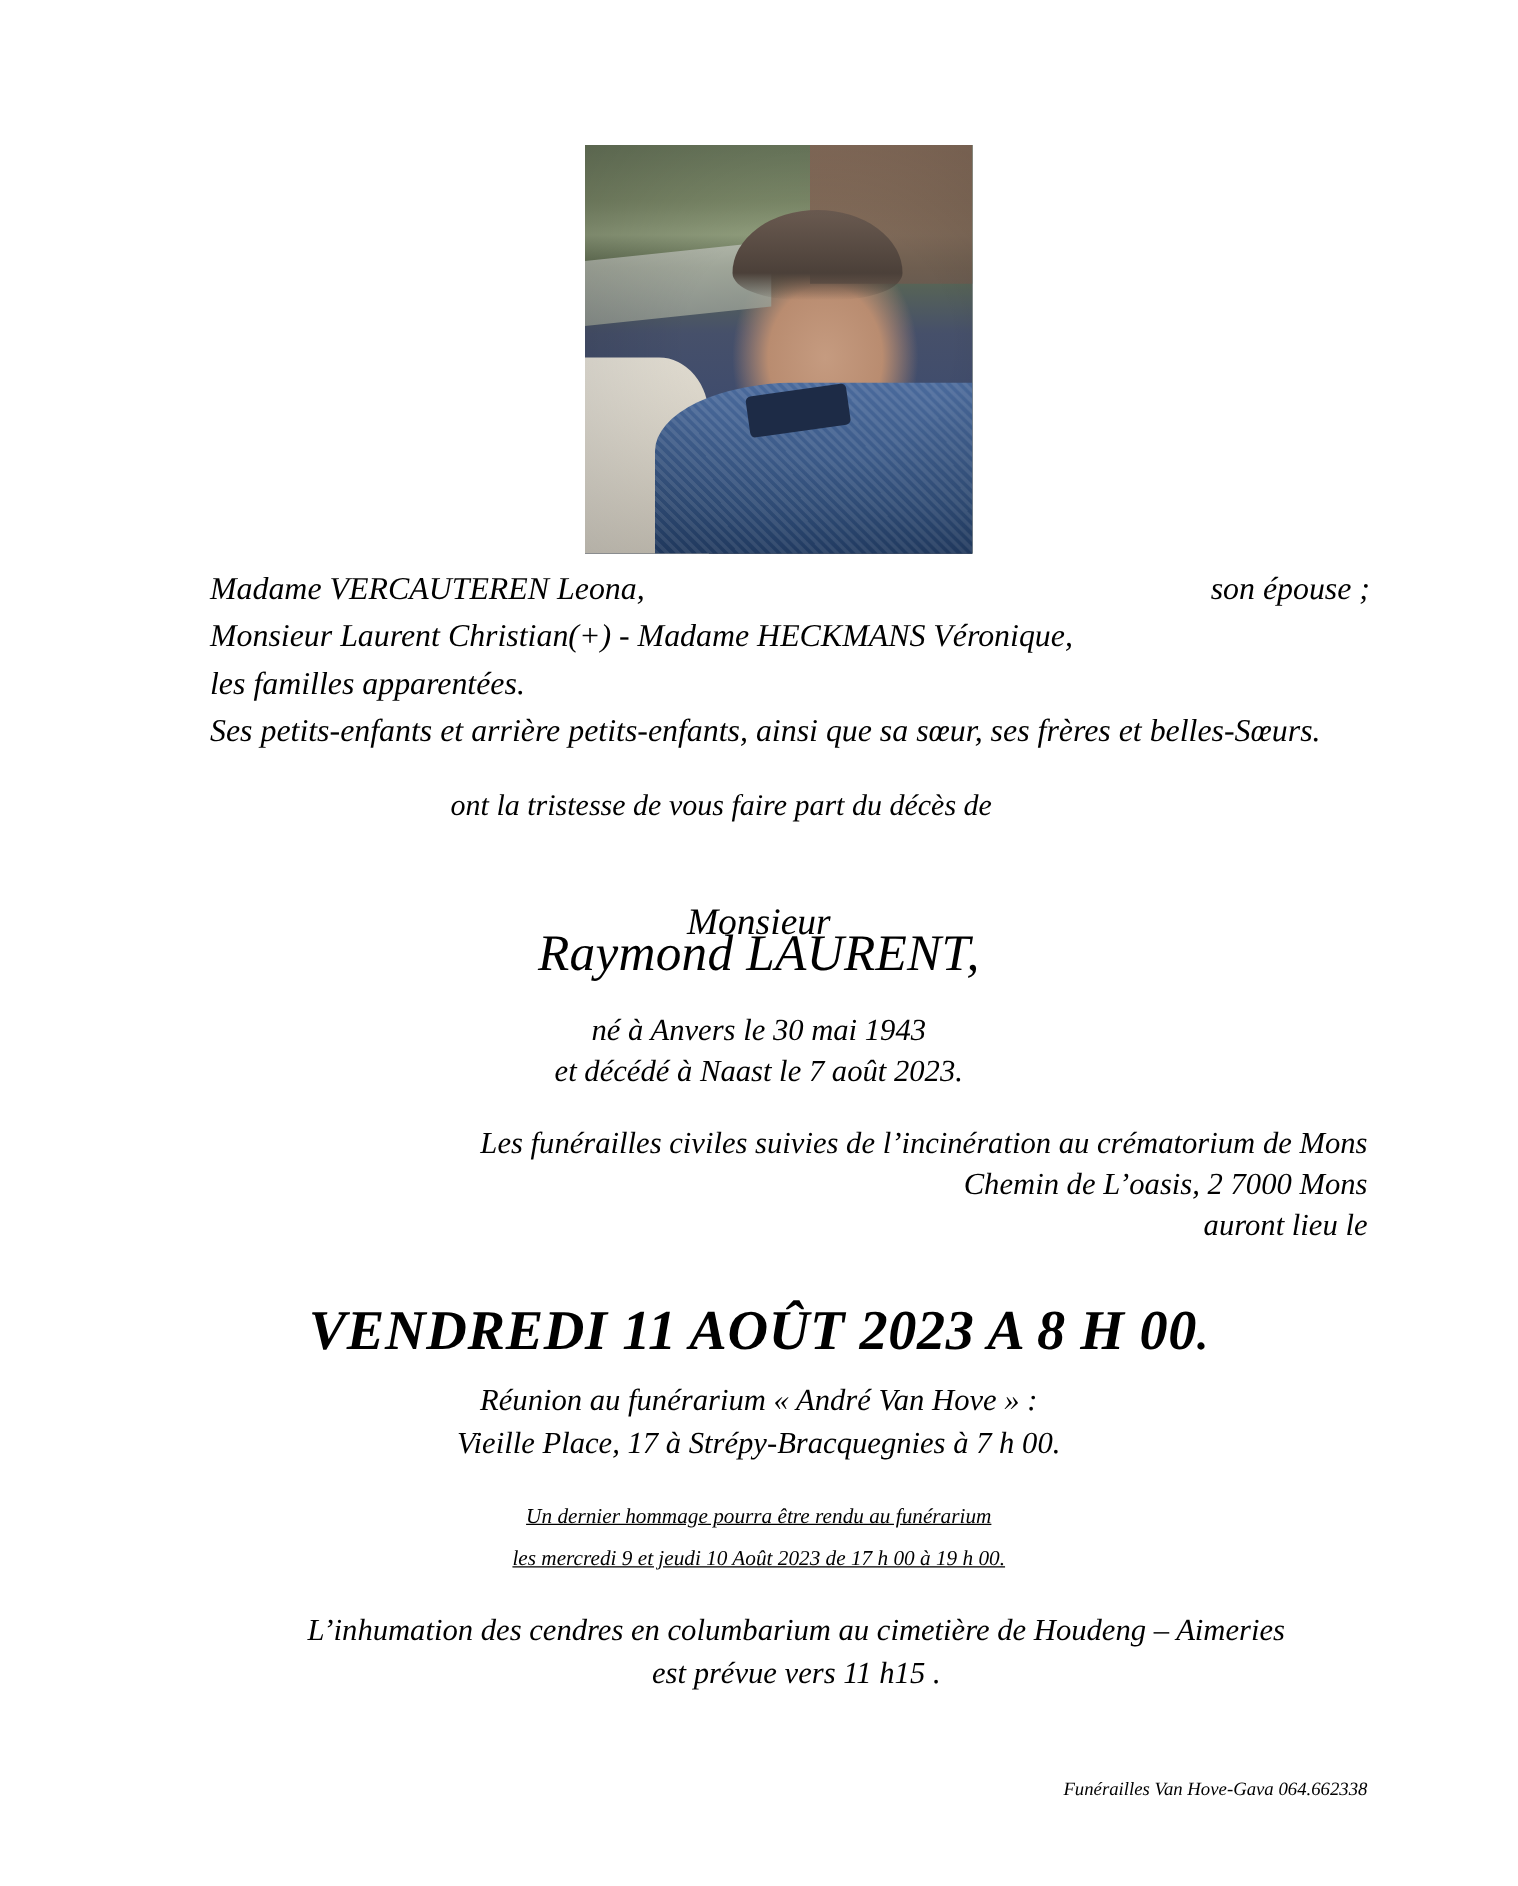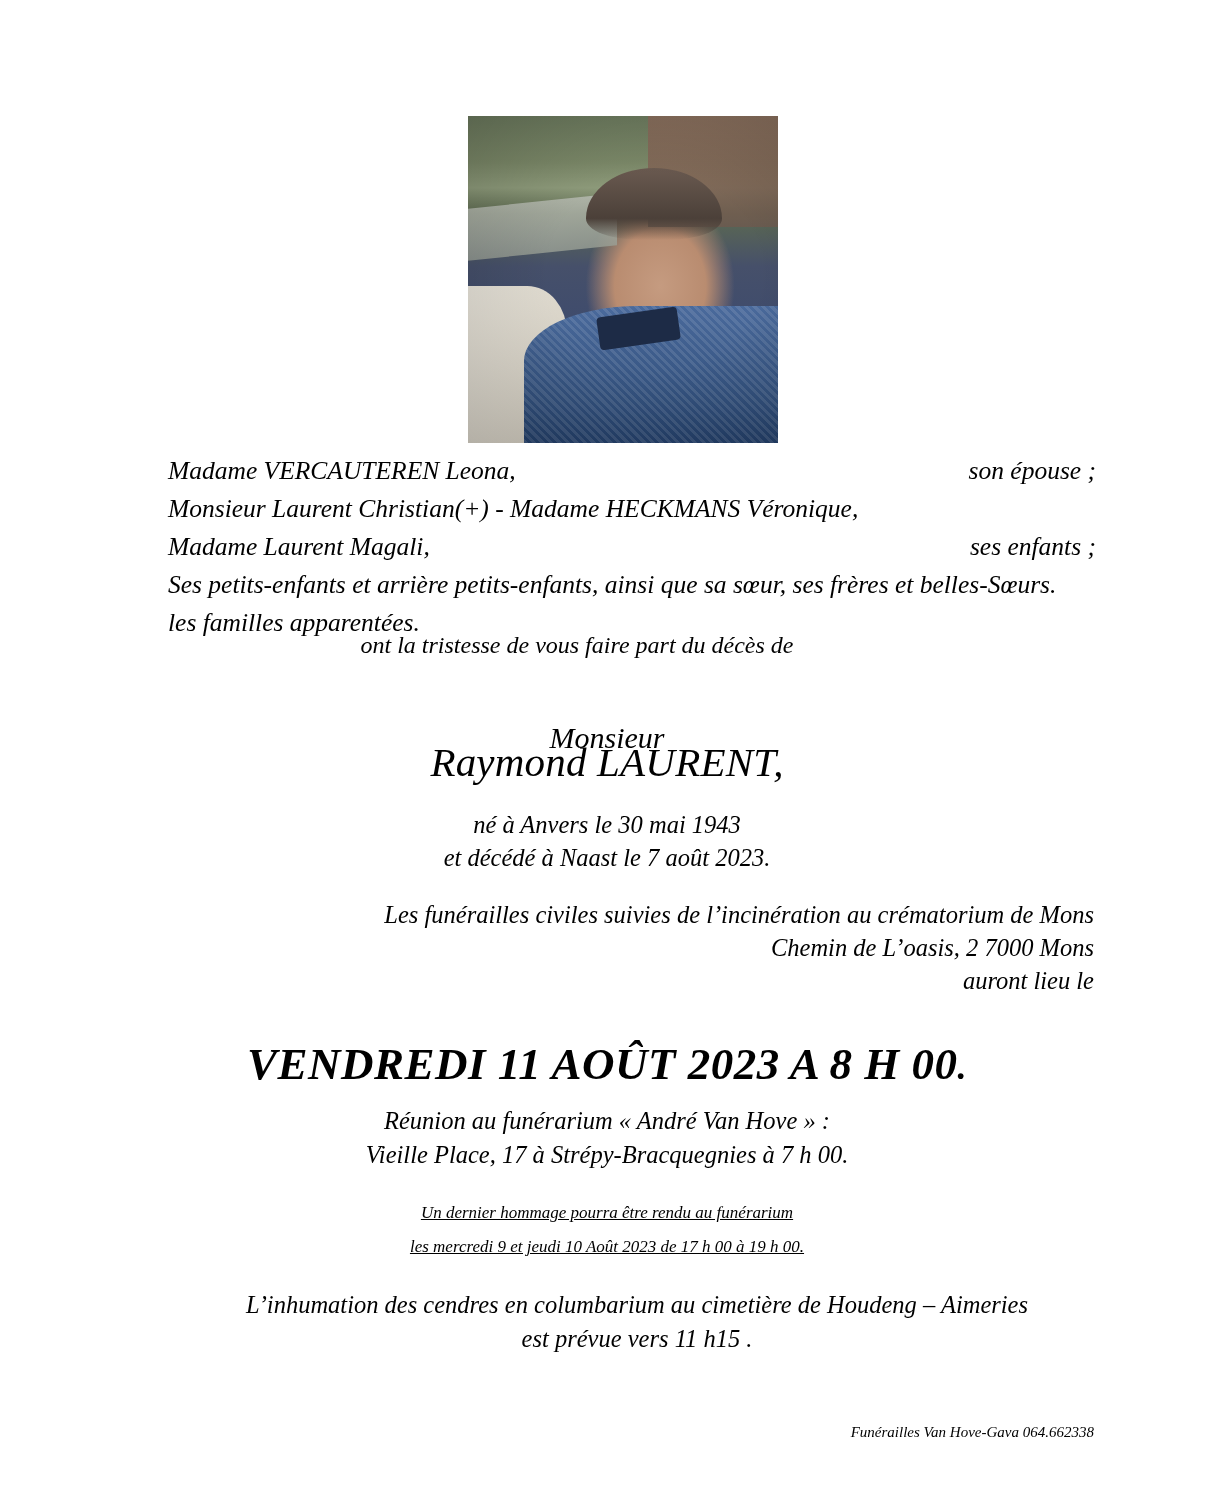--- a/index.html
+++ b/index.html
@@ -237,26 +237,22 @@
       <div class="shade"></div>
     </div>
   </div>
 
   <div class="block family it">
     <div class="row">
       <span>Madame VERCAUTEREN Leona,</span>
       <span class="role">son épouse ;</span>
     </div>
     <div class="full">Monsieur Laurent Christian(+) - Madame HECKMANS Véronique,</div>
-    <div class="row">
-      <span>Madame Laurent Magali,</span>
-      <span class="role">ses enfants ;</span>
-    </div>
+    <div class="full">les familles apparentées.</div>
     <div class="full">Ses petits-enfants et arrière petits-enfants, ainsi que sa sœur, ses frères et belles-Sœurs.</div>
-    <div class="full">les familles apparentées.</div>
   </div>
 
   <div class="block announce it">ont la tristesse de vous faire part du décès de</div>
 
   <div class="block mons it">Monsieur</div>
 
   <div class="block name">Raymond LAURENT,</div>
 
   <div class="block birth it">
     <div>né à Anvers le 30 mai 1943</div>

